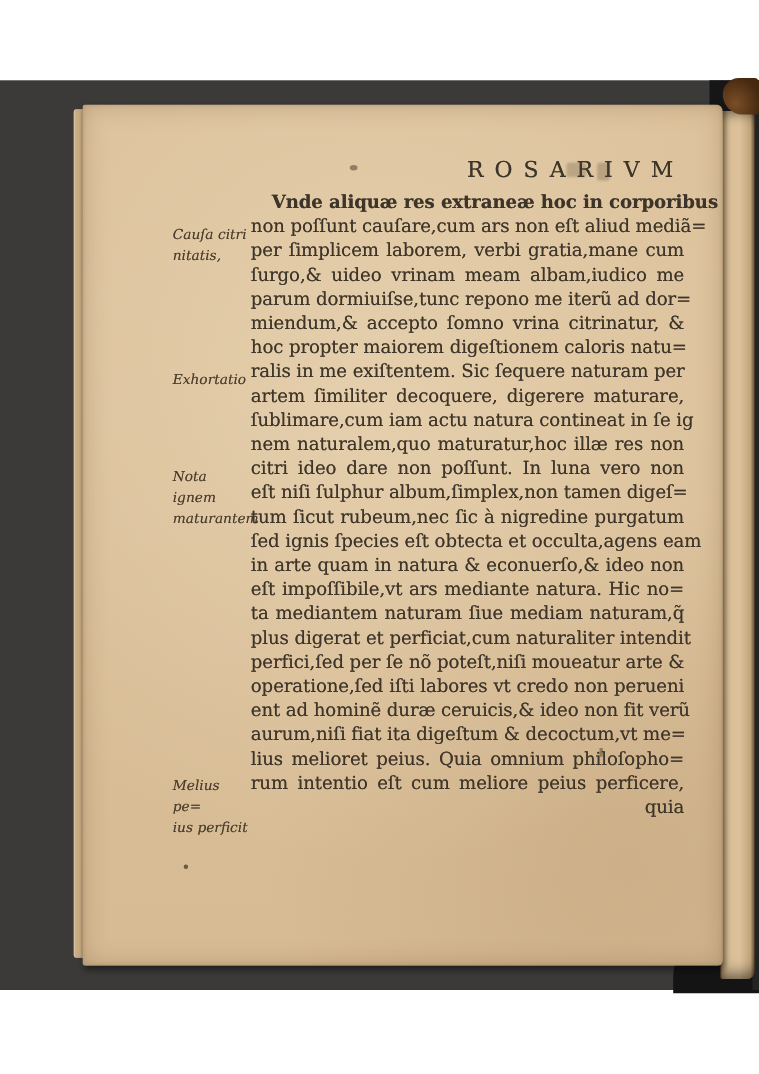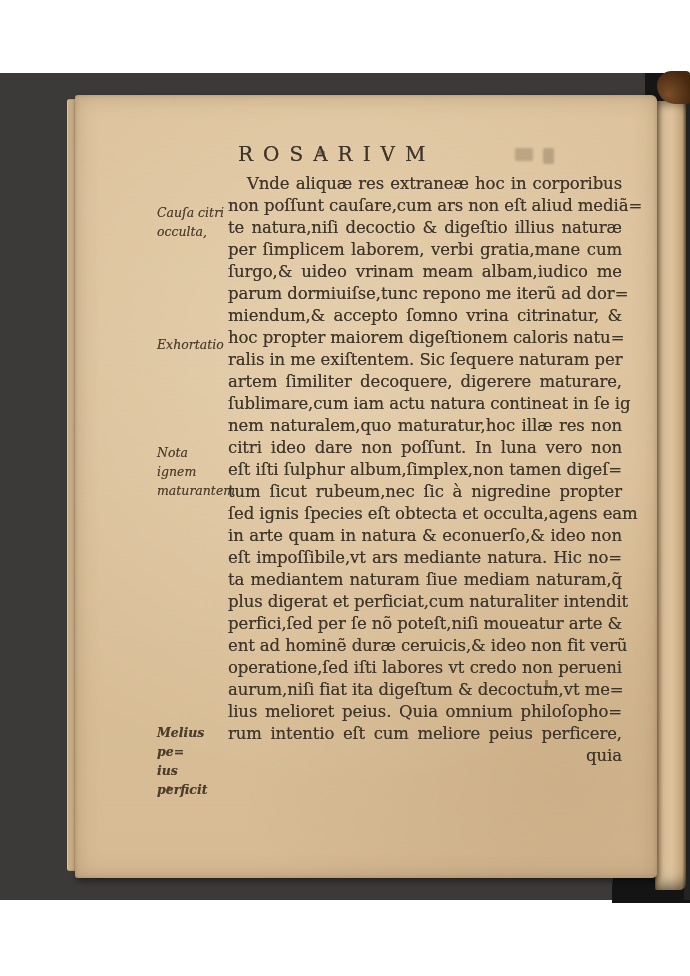--- a/index.html
+++ b/index.html
@@ -49,32 +49,32 @@
     position:absolute;left:75px;top:95px;width:582px;height:783px;
     background:
       radial-gradient(120% 90% at 45% 35%, rgba(255,242,218,.30), rgba(255,242,218,0) 60%),
       radial-gradient(80% 60% at 85% 88%, rgba(140,100,55,.14), rgba(140,100,55,0) 70%),
       linear-gradient(#dcc29c,#d6bb94);
     box-shadow:inset 0 0 22px rgba(110,80,45,.30), inset 0 0 4px rgba(110,80,45,.28), 2px 3px 6px rgba(0,0,0,.45);
     border-radius:3px 6px 5px 3px;
   }
   .page-title{
     position:absolute;left:153px;top:47px;width:394px;height:26px;
-    text-align:left;font-size:20px;letter-spacing:10px;padding-left:10px;
+    text-align:right;font-size:20px;letter-spacing:10px;padding-left:10px;
     box-sizing:border-box;color:var(--ink,#3e352a);
     text-shadow:0 0 .6px rgba(62,53,42,.75);
   }
   .text-block{
     position:absolute;left:153px;top:78px;width:394px;
     color:var(--ink,#3e352a);font-size:16.5px;line-height:22px;
     letter-spacing:-0.1px;
     text-shadow:0 0 .5px rgba(62,53,42,.7);
   }
   .body-line{text-align:justify;text-align-last:justify;height:22px;white-space:nowrap;}
-  .body-line.first{text-indent:19px;}
+  .body-line.first{text-indent:19px;font-weight:bold;}
   .body-line.last{text-align-last:right;white-space:normal;}
   .margin-notes{position:absolute;left:0;top:0;width:100%;height:100%;}
   .margin-note{
     position:absolute;left:82px;width:72px;
     font-style:italic;font-size:12.5px;line-height:19px;
     color:var(--margin-ink,#4a3d2c);
     text-shadow:0 0 .4px rgba(74,61,44,.6);
   }
   
   .ghost-a{
@@ -114,57 +114,56 @@
     <div class="ghost-a"></div>
     <div class="ghost-b"></div>
     <div class="speck-1"></div>
     <div class="speck-2"></div>
     <div class="speck-3"></div>
 
     <div class="page-title">ROSARIVM</div>
     <div class="margin-notes">
         <div class="margin-note" style="top: 108px; font-style: italic;">
           <div>Cauſa citri</div>
-          <div>occulta,</div>
+          <div>nitatis,</div>
         </div>
         <div class="margin-note" style="top: 240px;">
           <div>Exhortatio</div>
         </div>
-        <div class="margin-note" style="top: 348px;">
+        <div class="margin-note" style="top: 328px;">
           <div>Nota ignem</div>
           <div>maturantem</div>
         </div>
-        <div class="margin-note" style="top: 628px; font-weight: bold;">
+        <div class="margin-note" style="top: 609px;">
           <div>Melius pe=</div>
           <div>ius perficit</div>
         </div>
       </div>
     <div class="text-block">
         <div class="body-line first">Vnde aliquæ res extraneæ hoc in corporibus</div>
         <div class="body-line">non poſſunt cauſare,cum ars non eſt aliud mediã=</div>
-        <div class="body-line">te natura,niſi decoctio &amp; digeſtio illius naturæ</div>
         <div class="body-line">per ſimplicem laborem, verbi gratia,mane cum</div>
         <div class="body-line">ſurgo,&amp; uideo vrinam meam albam,iudico me</div>
         <div class="body-line">parum dormiuiſse,tunc repono me iterũ ad dor=</div>
         <div class="body-line">miendum,&amp; accepto ſomno vrina citrinatur, &amp;</div>
         <div class="body-line">hoc propter maiorem digeſtionem caloris natu=</div>
         <div class="body-line">ralis in me exiſtentem. Sic ſequere naturam per</div>
         <div class="body-line">artem ſimiliter decoquere, digerere maturare,</div>
         <div class="body-line">ſublimare,cum iam actu natura contineat in ſe ig</div>
         <div class="body-line">nem naturalem,quo maturatur,hoc illæ res non</div>
         <div class="body-line">citri ideo dare non poſſunt. In luna vero non</div>
-        <div class="body-line">eſt iſti ſulphur album,ſimplex,non tamen digeſ=</div>
-        <div class="body-line">tum ſicut rubeum,nec ſic à nigredine propter</div>
+        <div class="body-line">eſt niſi ſulphur album,ſimplex,non tamen digeſ=</div>
+        <div class="body-line">tum ſicut rubeum,nec ſic à nigredine purgatum</div>
         <div class="body-line">ſed ignis ſpecies eſt obtecta et occulta,agens eam</div>
         <div class="body-line">in arte quam in natura &amp; econuerſo,&amp; ideo non</div>
         <div class="body-line">eſt impoſſibile,vt ars mediante natura. Hic no=</div>
         <div class="body-line">ta mediantem naturam ſiue mediam naturam,q̃</div>
         <div class="body-line">plus digerat et perficiat,cum naturaliter intendit</div>
         <div class="body-line">perfici,ſed per ſe nõ poteſt,niſi moueatur arte &amp;</div>
+        <div class="body-line">operatione,ſed iſti labores vt credo non perueni</div>
         <div class="body-line">ent ad hominẽ duræ ceruicis,&amp; ideo non fit verũ</div>
-        <div class="body-line">operatione,ſed iſti labores vt credo non perueni</div>
         <div class="body-line">aurum,niſi fiat ita digeſtum &amp; decoctum,vt me=</div>
         <div class="body-line">lius melioret peius. Quia omnium philoſopho=</div>
         <div class="body-line">rum intentio eſt cum meliore peius perficere,</div>
         <div class="body-line last">quia</div>
       </div>
   </div>
 </div>
 
 </body></html>

